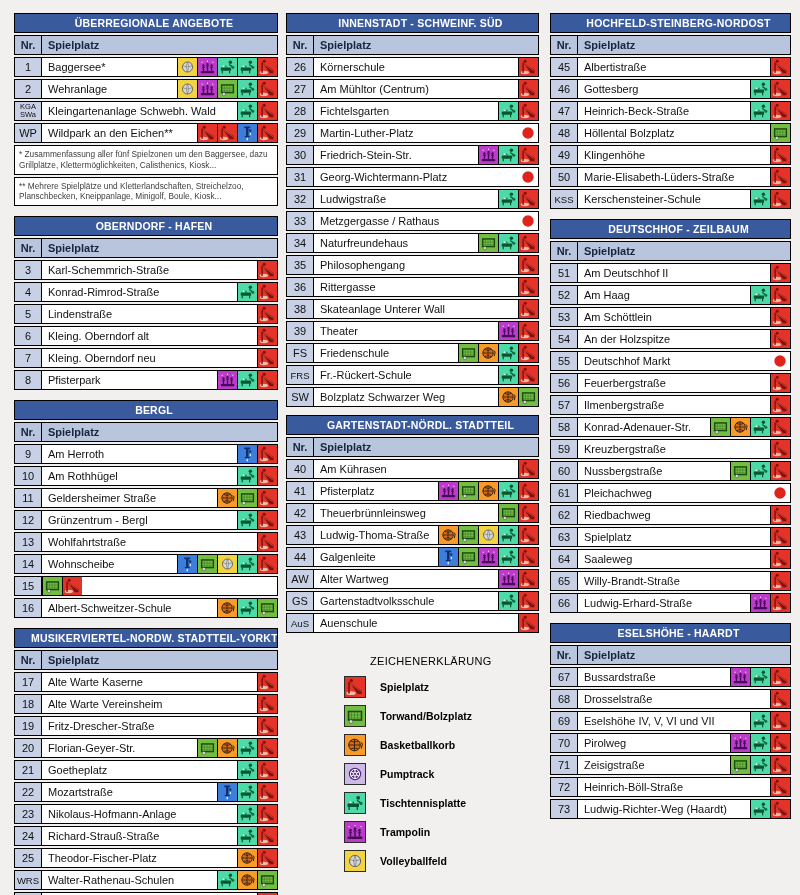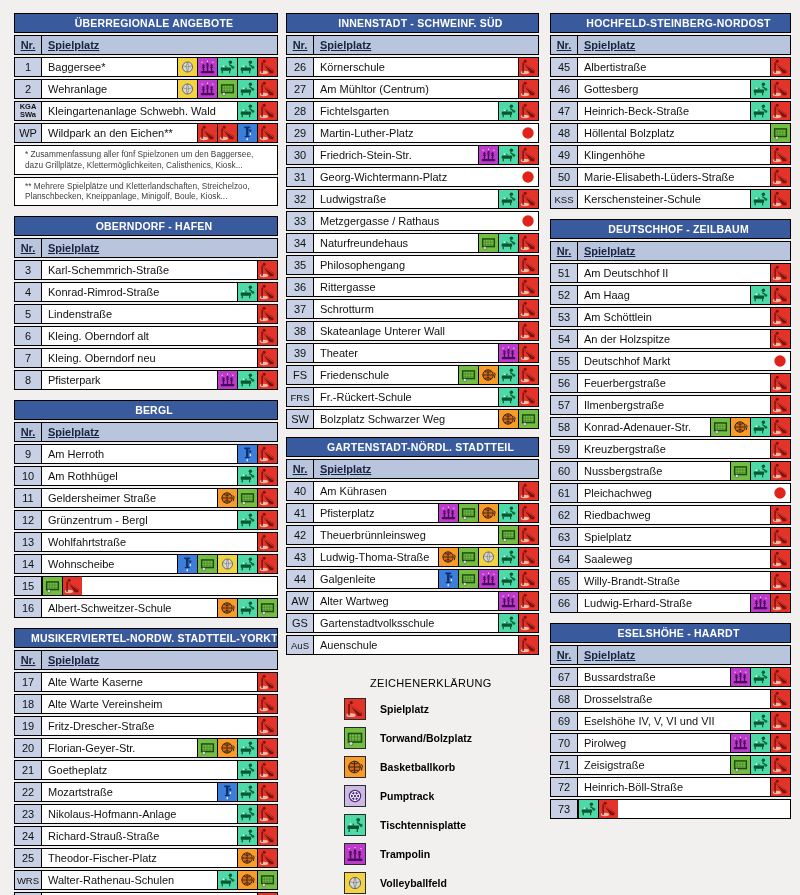--- a/index.html
+++ b/index.html
@@ -6,41 +6,41 @@
   body{width:800px;height:895px;background:#f1f0ee;font-family:"Liberation Sans",sans-serif;overflow:hidden;}
   .page{display:flex;padding:13px 0 0 14px;}
   .col{display:flex;flex-direction:column;}
   .col-1{width:264px;margin-right:8px;}
   .col-2{width:253px;margin-right:11px;}
   .col-3{width:241px;}
   .ptable{margin-bottom:8px;}
   .ttitle{background:#3a5a9e;border:1px solid #000;color:#fff;font-weight:bold;font-size:10.5px;letter-spacing:.2px;
           text-align:center;height:18px;line-height:18px;margin-bottom:2px;white-space:nowrap;overflow:hidden;padding-left:16px;}
   .thead{display:flex;height:18px;margin-bottom:2px;border:1px solid #000;background:#b9c4dd;
-         font-weight:bold;color:#17233f;font-size:11px;box-sizing:content-box;text-decoration:underline;}
+         font-weight:bold;color:#17233f;font-size:11px;box-sizing:content-box;}
   .thead .nrh{width:26px;border-right:1px solid #000;text-align:center;line-height:18px;background:#b9c4dd;}
   .thead .nmh{flex:1;padding-left:6px;line-height:18px;}
   .trow{display:flex;height:18px;margin-bottom:2px;border:1px solid #000;background:#fff;font-size:11px;color:#111;}
   .trow .nr{width:26px;background:#c7d0e4;border-right:1px solid #000;display:flex;align-items:center;
             justify-content:center;text-align:center;flex:0 0 26px;}
   .trow .nr.code{font-size:9.5px;font-weight:normal;}
-  .trow .nr.code2{font-size:7.5px;line-height:8px;font-weight:bold;}
+  .trow .nr.code2{font-size:7.5px;line-height:8px;font-weight:normal;}
   .trow .nm{flex:1;padding-left:6px;line-height:18px;white-space:nowrap;overflow:hidden;}
   .ic{width:20px;height:18px;flex:0 0 20px;border-left:1px solid #000;box-sizing:border-box;display:block;}
   .ic svg{width:100%;height:100%;display:block;}
   .ic-spielplatz{background:#e43329;}
   .ic-torwand{background:#74bd43;}
   .ic-basketball{background:#f89b28;}
   .ic-pumptrack{background:#cdb9e6;}
   .ic-tischtennis{background:#4ed9a8;}
   .ic-trampolin{background:#bc3bca;}
   .ic-volleyball{background:#f2d341;}
   .ic-wasser{background:#3d7edb;}
   .ic-spielpunkt{background:#fff;border-left:none;}
-  .fnote{border:1px solid #000;background:#fff;font-size:8.3px;color:#3e3e3e;padding:3px 10px;
+  .fnote{border:1px solid #000;background:#fff;font-size:8.3px;color:#3e3e3e;padding:3px 4px;
          margin-bottom:2px;line-height:1.3;}
   .legend{margin:14px 0 0 58px;}
   .legend-title{font-weight:normal;font-size:11px;letter-spacing:.3px;margin:0 0 9px 26px;color:#000;}
   .litem{display:flex;align-items:center;margin-bottom:7px;}
   .litem .lic{width:22px;height:22px;flex:0 0 22px;border:1px solid #2a2a2a;box-sizing:border-box;}
   .litem .lic svg{width:100%;height:100%;display:block;}
   .litem .llabel{font-weight:bold;font-size:10.5px;margin-left:14px;color:#000;}
 </style>
 </head>
 <body>
@@ -1028,33 +1028,20 @@
               <svg viewBox="0 0 20 20">
                 <ellipse cx="6" cy="16.2" rx="4.6" ry="1.9" fill="#f0bca9"></ellipse>
                 <rect x="3.2" y="5" width="1.6" height="11.5" fill="#7e120c"></rect>
                 <circle cx="6.3" cy="3.6" r="1.7" fill="#7e120c"></circle>
                 <path d="M4.5 5.5 L16.6 13.4 L16.6 17 L12.8 17 Z" fill="#7e120c"></path>
                 <path d="M5.6 6.9 L16 14.1" stroke="#c4443a" stroke-width="1.1"></path>
               </svg>
             </span>
           </div>
           <div class="trow">
-            <div class="nr">37</div>
-            <div class="nm">Schrotturm</div>
-            <span class="ic ic-spielplatz">
-              <svg viewBox="0 0 20 20">
-                <ellipse cx="6" cy="16.2" rx="4.6" ry="1.9" fill="#f0bca9"></ellipse>
-                <rect x="3.2" y="5" width="1.6" height="11.5" fill="#7e120c"></rect>
-                <circle cx="6.3" cy="3.6" r="1.7" fill="#7e120c"></circle>
-                <path d="M4.5 5.5 L16.6 13.4 L16.6 17 L12.8 17 Z" fill="#7e120c"></path>
-                <path d="M5.6 6.9 L16 14.1" stroke="#c4443a" stroke-width="1.1"></path>
-              </svg>
-            </span>
-          </div>
-          <div class="trow">
             <div class="nr">38</div>
             <div class="nm">Skateanlage Unterer Wall</div>
             <span class="ic ic-spielplatz">
               <svg viewBox="0 0 20 20">
                 <ellipse cx="6" cy="16.2" rx="4.6" ry="1.9" fill="#f0bca9"></ellipse>
                 <rect x="3.2" y="5" width="1.6" height="11.5" fill="#7e120c"></rect>
                 <circle cx="6.3" cy="3.6" r="1.7" fill="#7e120c"></circle>
                 <path d="M4.5 5.5 L16.6 13.4 L16.6 17 L12.8 17 Z" fill="#7e120c"></path>
                 <path d="M5.6 6.9 L16 14.1" stroke="#c4443a" stroke-width="1.1"></path>
               </svg>
@@ -2085,20 +2072,21 @@
               <ellipse cx="6" cy="16.2" rx="4.6" ry="1.9" fill="#f0bca9"></ellipse>
               <rect x="3.2" y="5" width="1.6" height="11.5" fill="#7e120c"></rect>
               <circle cx="6.3" cy="3.6" r="1.7" fill="#7e120c"></circle>
               <path d="M4.5 5.5 L16.6 13.4 L16.6 17 L12.8 17 Z" fill="#7e120c"></path>
               <path d="M5.6 6.9 L16 14.1" stroke="#c4443a" stroke-width="1.1"></path>
             </svg>
           </span>
         </div>
         <div class="trow">
           <div class="nr">73</div>
+          <div class="nm">Ludwig-Richter-Weg (Haardt)</div>
           <span class="ic ic-tischtennis">
             <svg viewBox="0 0 20 20">
               <circle cx="13.2" cy="4.8" r="1.9" fill="#07562e"></circle>
               <path d="M12 7.2l3.4 2.6" stroke="#07562e" stroke-width="1.4"></path>
               <circle cx="16" cy="10.4" r="1.3" fill="#0a7a42" stroke="#07562e" stroke-width="0.5"></circle>
               <rect x="2.5" y="10.5" width="11.5" height="3.6" rx="0.5" fill="#07562e"></rect>
               <rect x="7.7" y="8.6" width="1.1" height="2" fill="#07562e"></rect>
               <rect x="3.5" y="14" width="1.3" height="3" fill="#07562e"></rect>
               <rect x="11.7" y="14" width="1.3" height="3" fill="#07562e"></rect>
               <circle cx="5.5" cy="9.2" r="0.9" fill="#fff"></circle>

